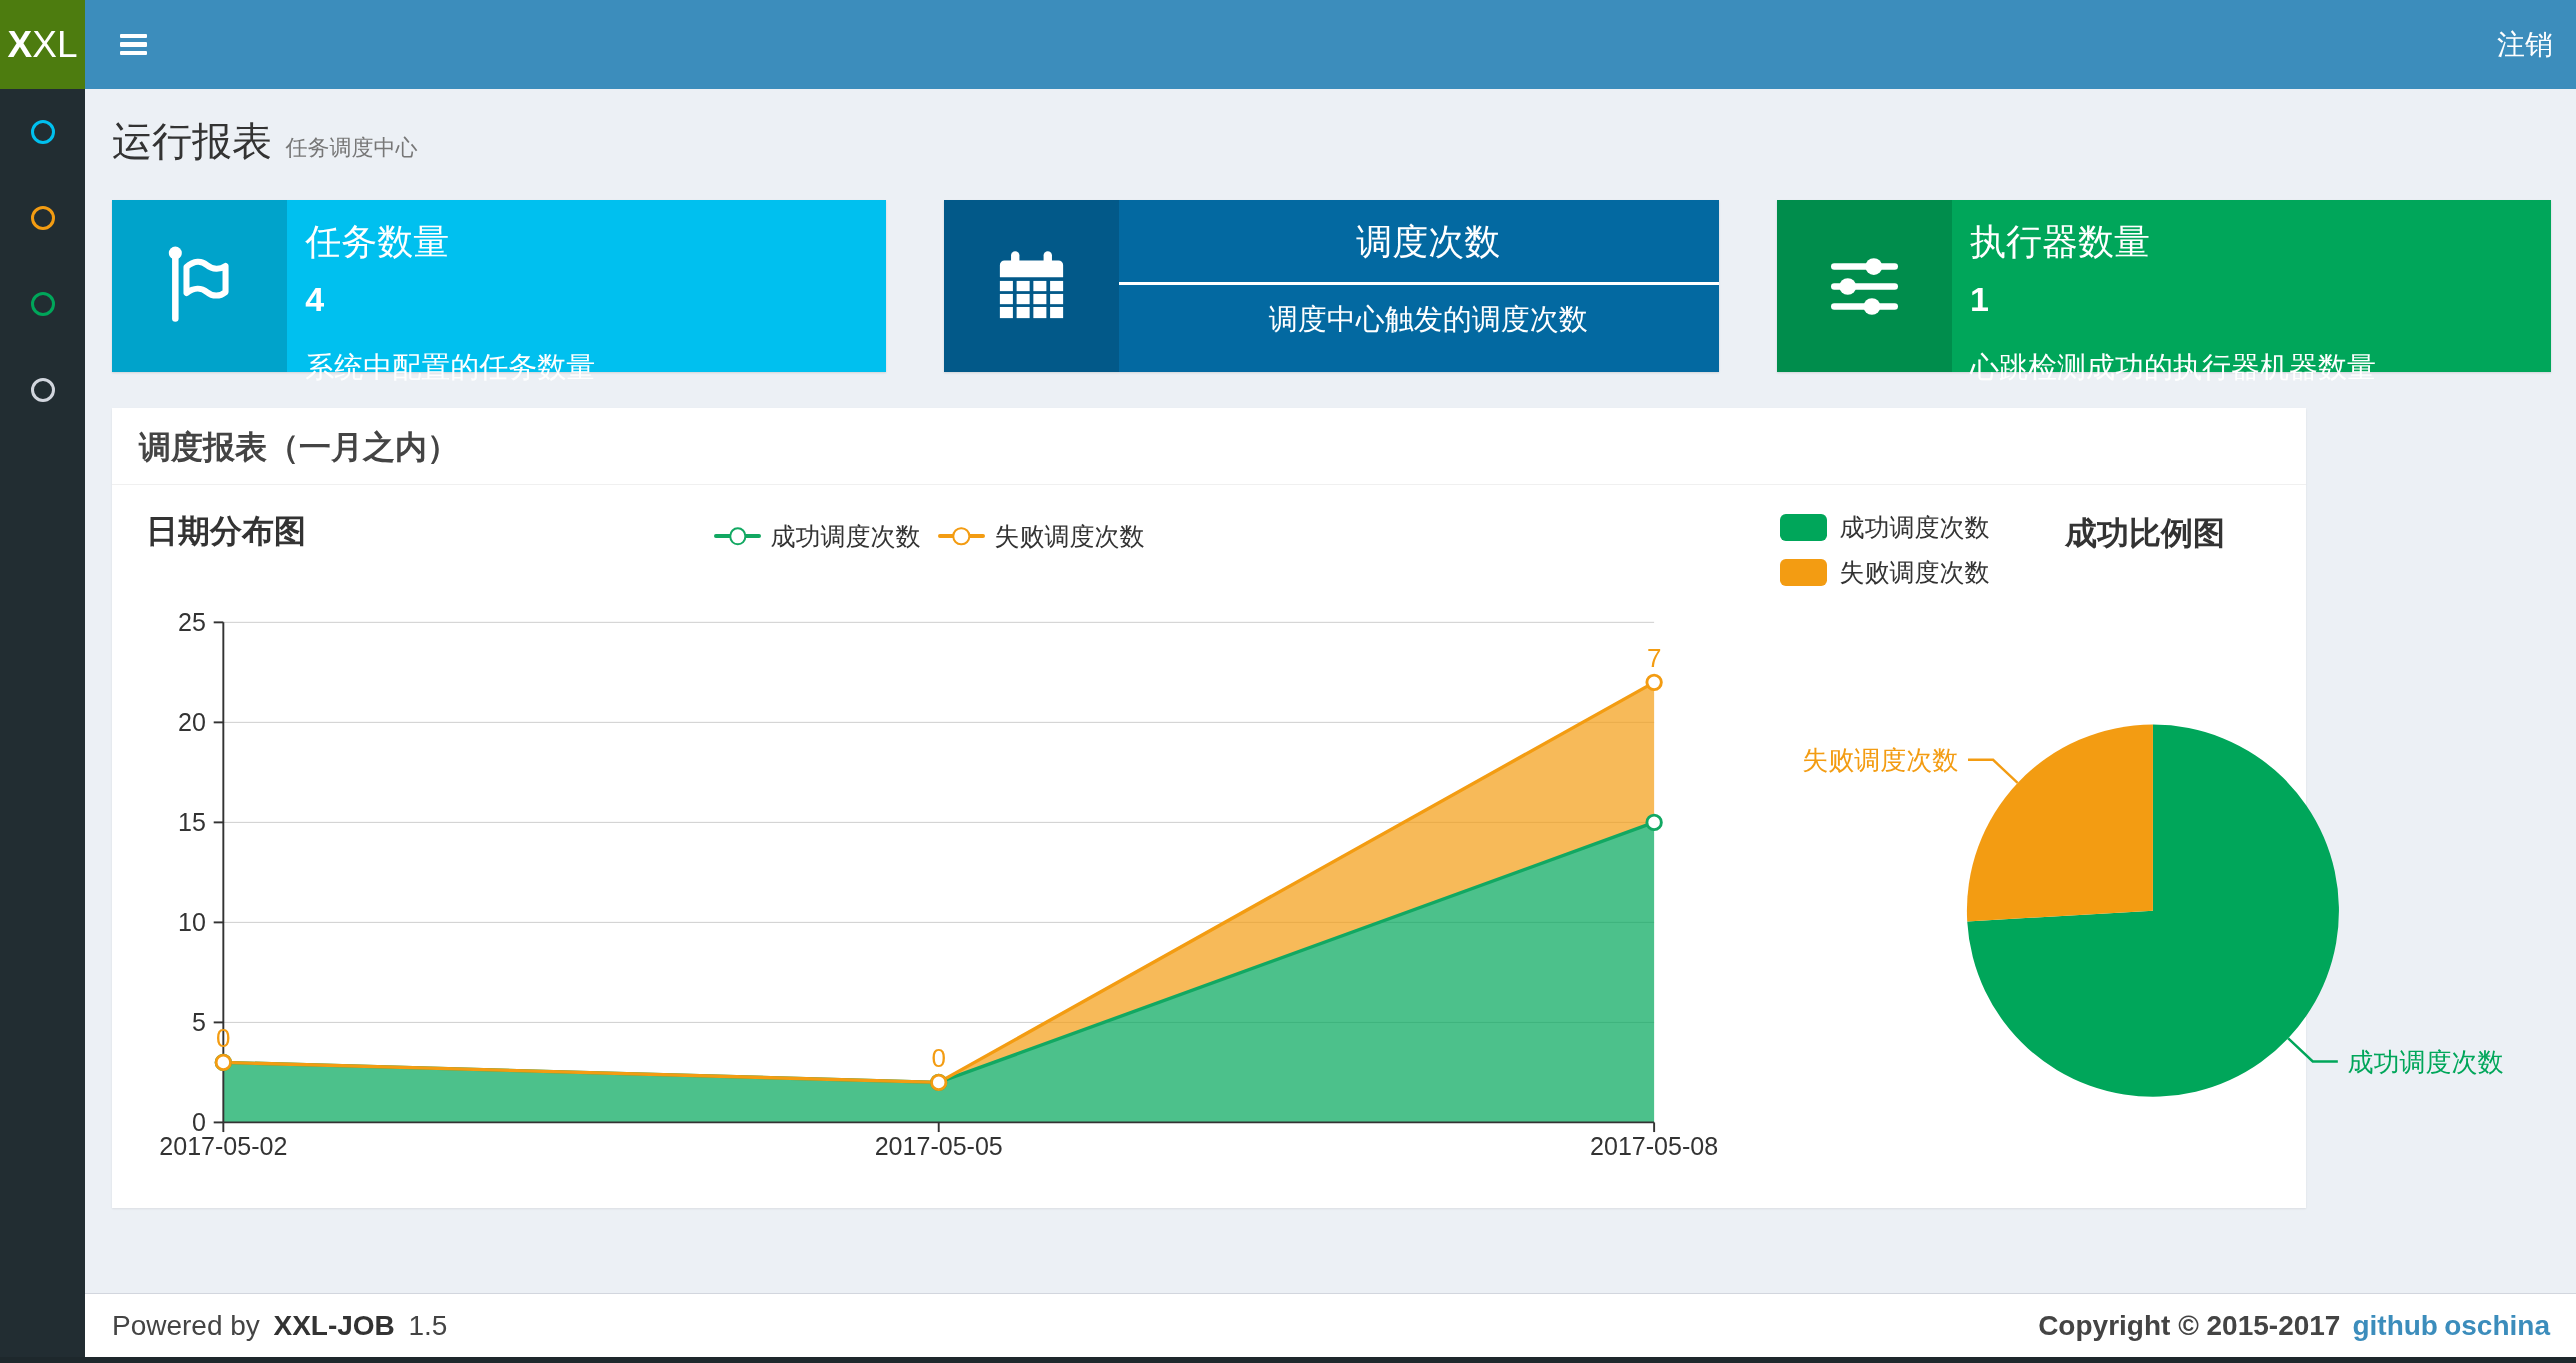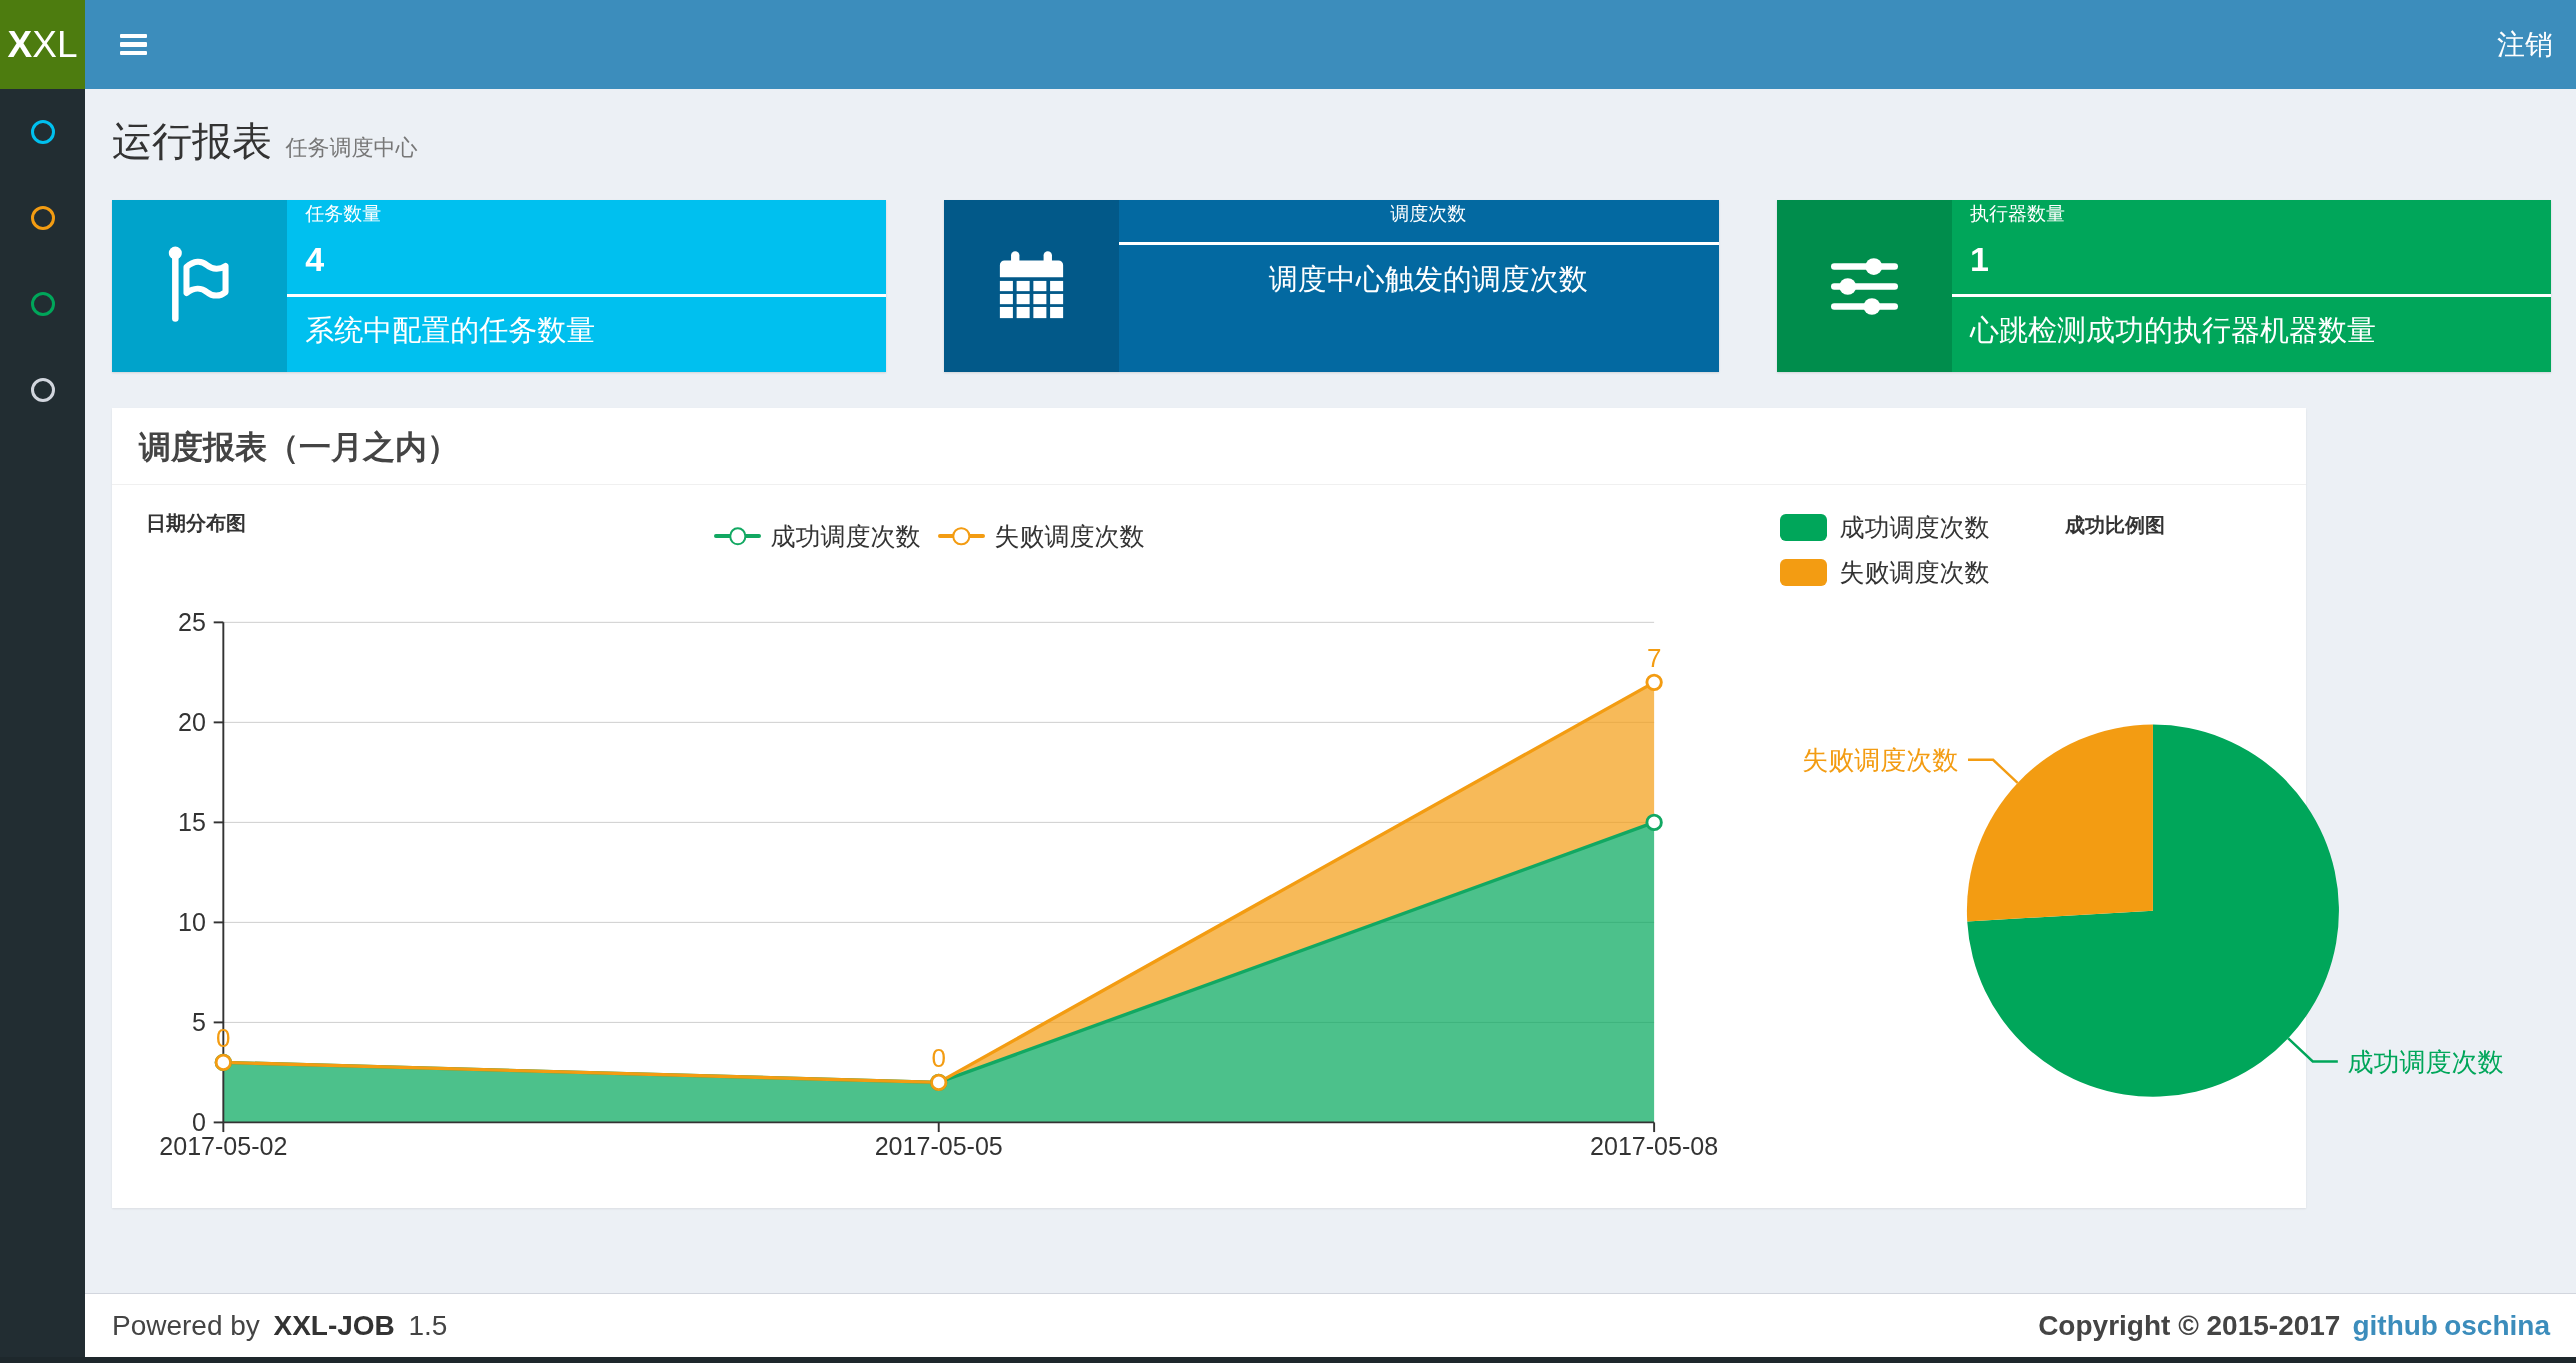--- a/index.html
+++ b/index.html
@@ -27,30 +27,30 @@
   .circle-icon { width:24px; height:24px; border-radius:50%; border:3.9px solid #fff; }
   
   .content-header { position:absolute; left:112px; top:114px; display:flex; align-items:baseline; }
   .content-header h1 { font-size:40px; font-weight:400; color:#333; }
   .content-header small { font-size:22px; font-weight:400; color:#777; margin-left:13.5px; }
   
   .info-row { position:absolute; left:112px; top:200px; width:2439px; display:flex; gap:58px; }
   .info-box { flex:1; height:172px; color:#fff; display:flex; box-shadow:0 1px 1.9px rgba(0,0,0,0.12); }
   .info-icon { width:175px; background:rgba(0,0,0,0.15); display:flex; align-items:center; justify-content:center; }
   .info-content { flex:1; display:flex; flex-direction:column; padding-left:18.3px; }
-  .ib-label { font-size:19px; margin-top:1px; }
+  .ib-label { font-size:36px; margin-top:18px; }
   .ib-value { font-size:34px; font-weight:700; margin-top:12.5px; }
   .ib-divider { height:2.9px; background:#fff; margin:15.4px 0 0 -18.3px; }
   .ib-desc { font-size:29px; margin-top:14.5px; }
   
   .panel { position:absolute; left:112px; top:408px; width:2194px; height:800px; background:#fff;
            box-shadow:0 1px 1.9px rgba(0,0,0,0.08); }
   .panel-title { height:77px; line-height:79px; padding-left:27px; font-size:32px; font-weight:700;
                  color:#444; border-bottom:1px solid #f0f0f0; }
-  .chart-title { position:absolute; font-size:20px; font-weight:700; color:#333; }
+  .chart-title { position:absolute; font-size:32px; font-weight:700; color:#333; }
   .lc-title { left:34px; top:102px; }
   .pie-title { left:1953px; top:104px; }
   .line-legend { position:absolute; left:602px; top:112px; display:flex; align-items:center;
                  gap:17.4px; font-size:25px; color:#333; }
   .legend-item { display:flex; align-items:center; gap:9.6px; cursor:pointer; }
   .lm { position:relative; width:47px; height:17.4px; }
   .lm-line { position:absolute; left:0; right:0; top:6.7px; height:3.9px; border-radius:1.9px; }
   .lm-ring { position:absolute; left:50%; top:50%; transform:translate(-50%,-50%);
              width:17.4px; height:17.4px; border-radius:50%; border:2.9px solid; background:#fff; }
   .pie-legend { position:absolute; left:1668px; top:106px; font-size:25px; color:#333; }

